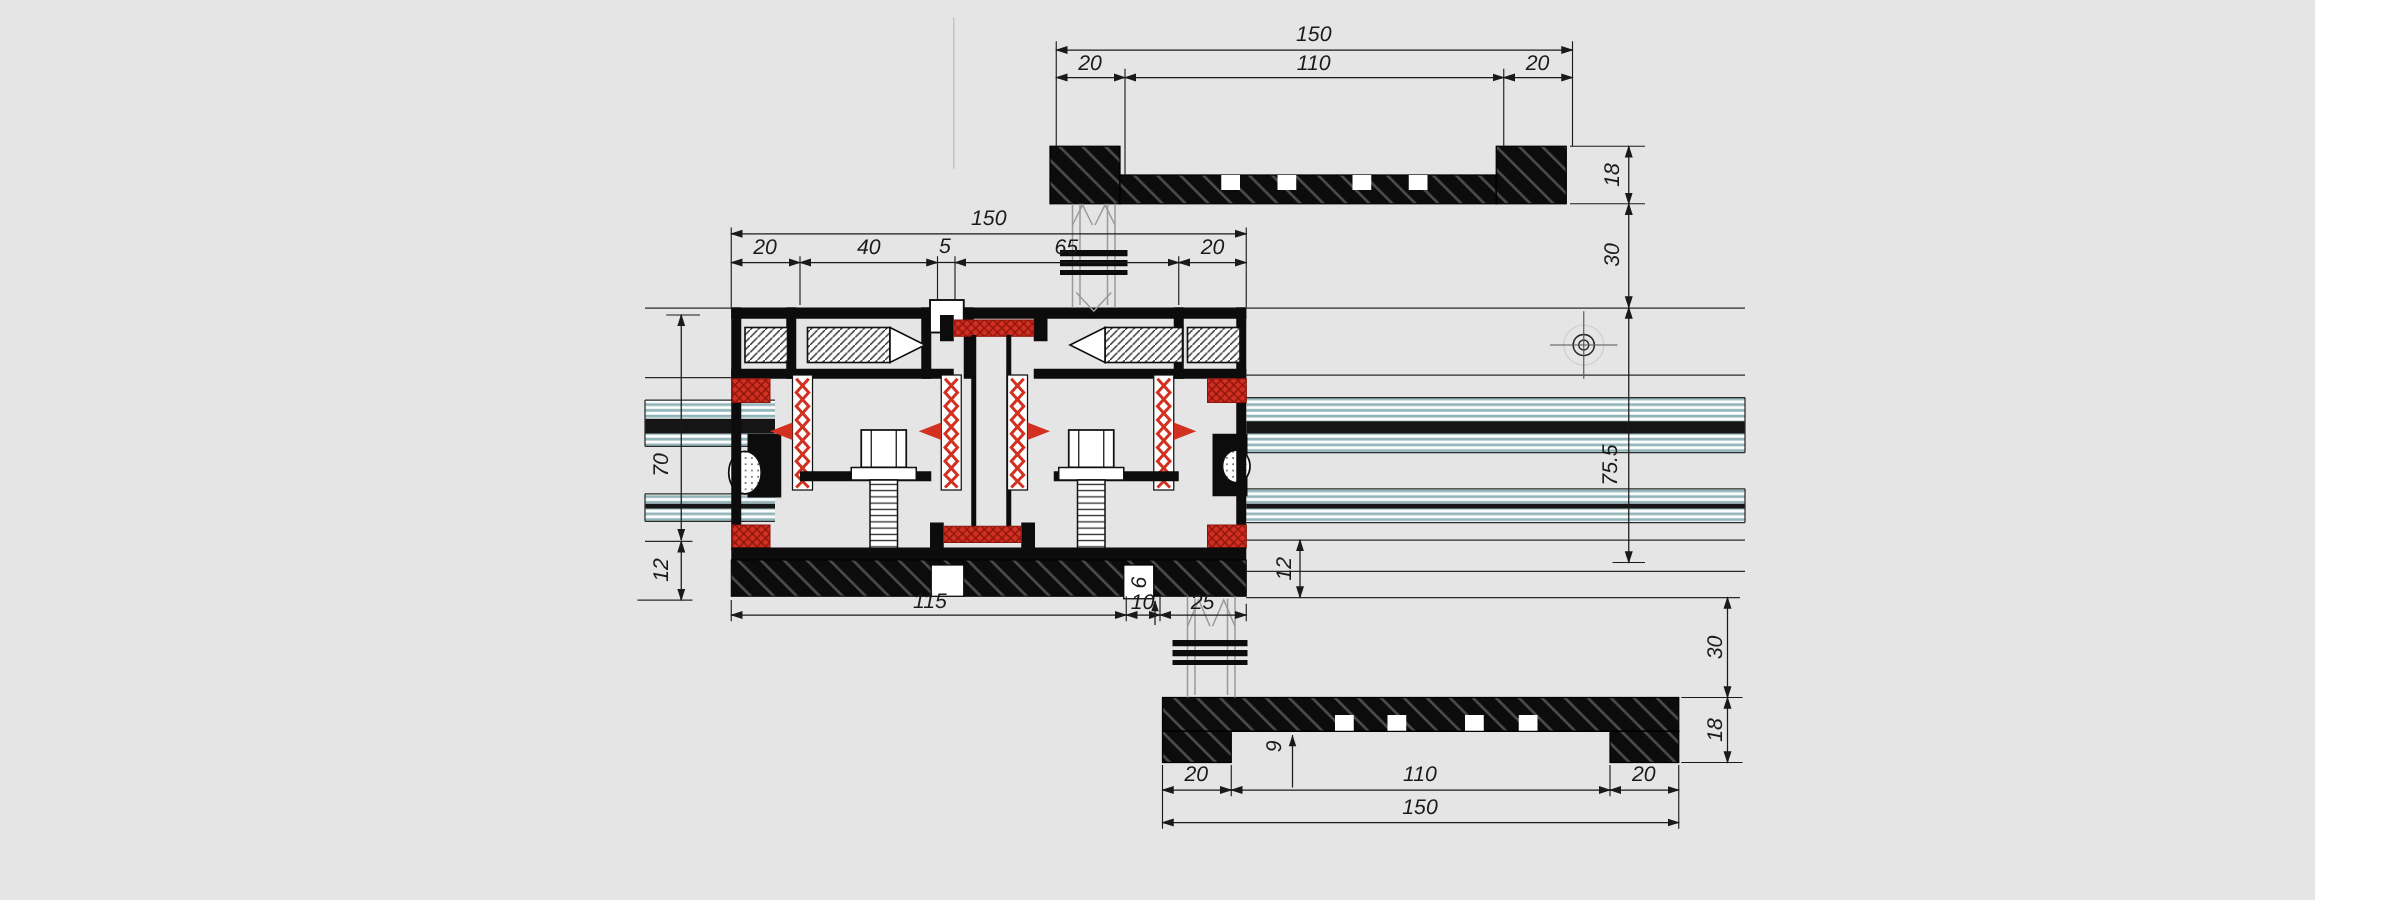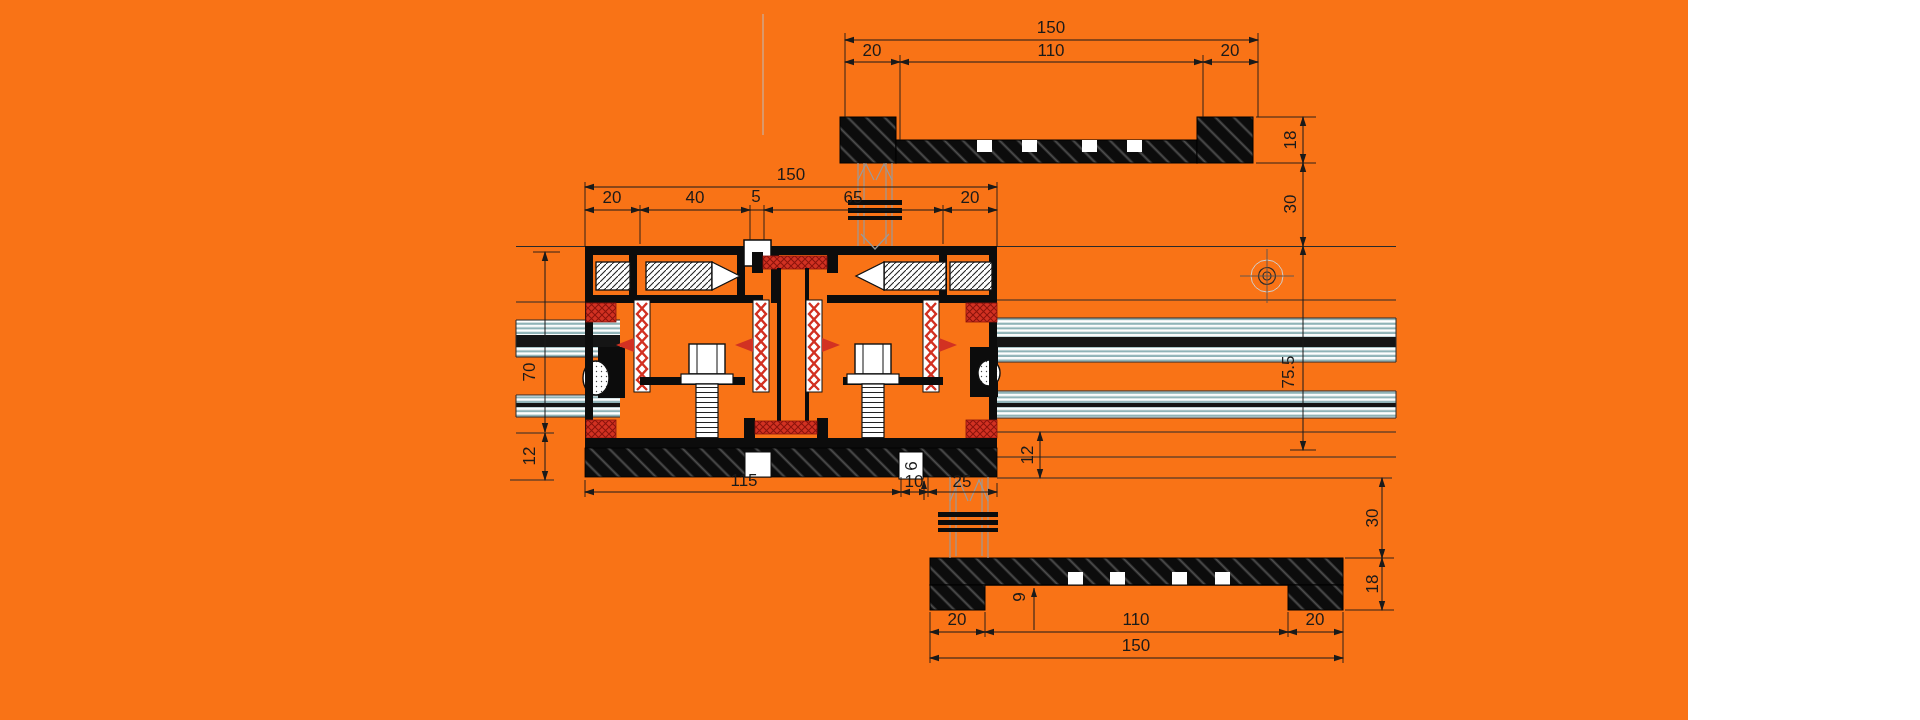--- a/index.html
+++ b/index.html
@@ -1,17 +1,17 @@
 <!DOCTYPE html>
 <html><head>
 <meta charset="utf-8">
 <style>
   html,body{margin:0;padding:0;background:#ffffff;}
-  .stage{position:relative;width:1688px;height:720px;background:#f97316;overflow:hidden;
-         font-family:"Liberation Sans", sans-serif;}
+  .stage{position:relative;width:1852px;height:720px;background:#e5e5e5;overflow:hidden;
+         font-family:"Liberation Sans", sans-serif;font-style:italic;}
   svg{display:block}
   text{font-family:"Liberation Sans", sans-serif;font-size:17px;fill:#1a1a1a;}
   .dim{stroke:#1a1a1a;stroke-width:1;fill:none;}
   .ext{stroke:#1a1a1a;stroke-width:0.9;fill:none;}
   .thin{stroke:#2a2a2a;stroke-width:1;fill:none;}
   .edge{stroke:#000;stroke-width:1;}
   .gray{stroke:#9a9a9a;stroke-width:1.2;fill:none;}
 </style>
 </head>
 <body>

